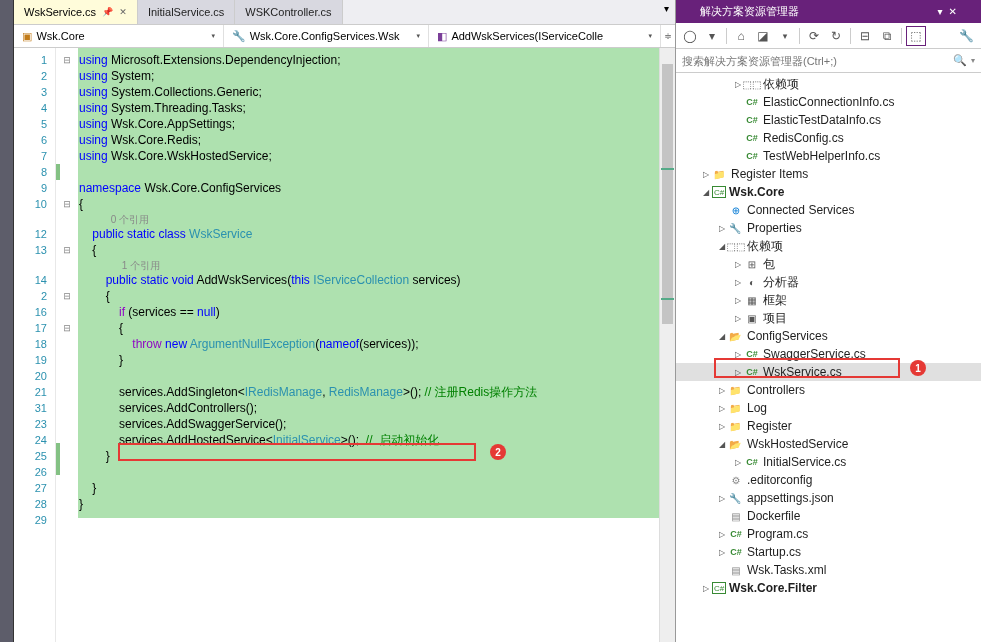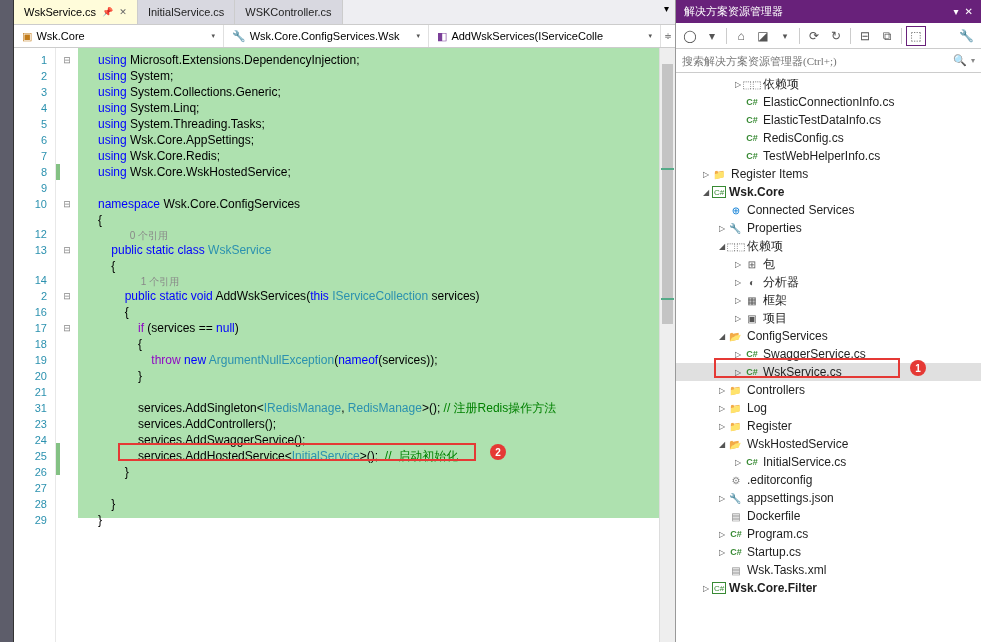--- a/index.html
+++ b/index.html
@@ -20,42 +20,42 @@
 .dd-arrow { font-size: 7px; color: #555; margin-left: auto; }
 .editor-wrap { flex: 1; display: flex; min-height: 0; position: relative; }
 .gutter { width: 42px; background: #fff; border-right: 1px solid #e8e8e8; padding-top: 4px; }
 .ln { font-size: 11px; color: #2b91af; text-align: right; padding-right: 8px; line-height: 16px; height: 16px; }
 .ln.gap { height: 14px; }
 .fold-col { width: 22px; background: #fff; padding-top: 4px; }
 .fold { height: 16px; text-align: center; font-size: 9px; color: #888; line-height: 16px; }
 .fold.gap { height: 14px; }
 .code-area { flex: 1; background: #aee1af; padding-top: 4px; font-family: "Consolas", monospace; font-size: 12px; overflow: hidden; position: relative; }
 .code-area.white-bottom { background: linear-gradient(#aee1af 0 470px, #fff 470px); }
-.cl { height: 16px; white-space: pre; line-height: 16px; padding-left: 20px; }
+.cl { height: 16px; white-space: pre; line-height: 16px; padding-left: 1px; }
 .cl.gap { height: 14px; font-size: 10px; color: #888; margin-left: 15px; }
 .kw { color: #0000ff; }
 .ns { color: #000; }
 .ty { color: #2b91af; }
 .cm { color: #008000; }
 .id { color: #000; }
 .if { color: #8f08c4; }
 .highlight-mark { position: absolute; left: 42px; width: 4px; background: #84c184; }
 .red-box { border: 2px solid #e53935; position: absolute; }
 .red-badge { width: 16px; height: 16px; border-radius: 50%; background: #e53935; color: #fff; font-size: 10px; display: flex; align-items: center; justify-content: center; position: absolute; font-weight: bold; }
 .scrollbar-v { width: 16px; background: #eee; border-left: 1px solid #ddd; position: relative; }
 .scrollbar-v .thumb { position: absolute; top: 16px; left: 2px; right: 2px; height: 260px; background: #c4c4c4; }
 .scrollbar-v .ovmark { position: absolute; left: 1px; right: 1px; height: 2px; }
 .right-panel { width: 306px; background: #fff; display: flex; flex-direction: column; border-left: 1px solid #999; }
-.panel-title { background: #68217a; color: #fff; font-size: 11px; padding: 4px 8px; display: flex; align-items: center; justify-content: space-between; }
+.panel-title { background: #68217a; color: #fff; font-size: 11px; padding: 4px 24px; display: flex; align-items: center; justify-content: space-between; }
 .panel-toolbar { height: 26px; border-bottom: 1px solid #ccc; display: flex; align-items: center; padding: 0 4px; gap: 2px; }
 .tb-btn { width: 20px; height: 20px; display: flex; align-items: center; justify-content: center; font-size: 12px; color: #555; cursor: pointer; }
 .tb-btn.boxed { border: 1px solid #68217a; background: #fff; }
 .tb-sep { width: 1px; height: 16px; background: #ccc; margin: 0 2px; }
 .search-box { height: 24px; border-bottom: 1px solid #ccc; display: flex; align-items: center; padding: 0 6px; }
-.search-box input { flex: 1; border: none; font-size: 11px; outline: none; color: #888; font-family: Liberation Serif, serif; }
+.search-box input { flex: 1; border: none; font-size: 11px; outline: none; color: #888; }
 .tree { flex: 1; overflow-y: auto; font-size: 12px; padding-top: 2px; }
 .tree-row { display: flex; align-items: center; height: 18px; padding-right: 4px; cursor: pointer; white-space: nowrap; }
 .tree-row.sel { background: #e0e0e0; }
 .exp { width: 12px; text-align: center; font-size: 8px; color: #555; }
 .ticon { width: 16px; height: 14px; display: inline-flex; align-items: center; justify-content: center; font-size: 10px; margin-right: 3px; }
 .ticon.folder { color: #dcb67a; }
 .ticon.cs { color: #388a34; font-weight: bold; font-size: 9px; }
 .ticon.proj { border: 1px solid #388a34; color: #388a34; font-size: 8px; width: 14px; height: 12px; }
 .ticon.ref { color: #555; }
 .ticon.gear { color: #555; }
@@ -169,21 +169,20 @@
         <div class="fold"></div>
         <div class="fold"></div>
         <div class="fold"></div>
         <div class="fold"></div>
         <div class="fold"></div>
       </div>
     <div class="code-area white-bottom">
 <div class="cl"><span class="kw">using</span> <span class="ns">Microsoft.Extensions.DependencyInjection</span>;</div>
 <div class="cl"><span class="kw">using</span> <span class="ns">System</span>;</div>
 <div class="cl"><span class="kw">using</span> <span class="ns">System.Collections.Generic</span>;</div>
-<div class="cl"><span class="kw">using</span> <span class="ns">System.Linq</span>;</div>
 <div class="cl"><span class="kw">using</span> <span class="ns">System.Threading.Tasks</span>;</div>
 <div class="cl"><span class="kw">using</span> <span class="ns">Wsk.Core.AppSettings</span>;</div>
 <div class="cl"><span class="kw">using</span> <span class="ns">Wsk.Core.Redis</span>;</div>
 <div class="cl"><span class="kw">using</span> <span class="ns">Wsk.Core.WskHostedService</span>;</div>
 <div class="cl"></div>
 <div class="cl"><span class="kw">namespace</span> <span class="ns">Wsk.Core.ConfigServices</span></div>
 <div class="cl">{</div>
 <div class="cl gap">      <span>0 个引用</span></div>
 <div class="cl">    <span class="kw">public</span> <span class="kw">static</span> <span class="kw">class</span> <span class="ty">WskService</span></div>
 <div class="cl">    {</div>

